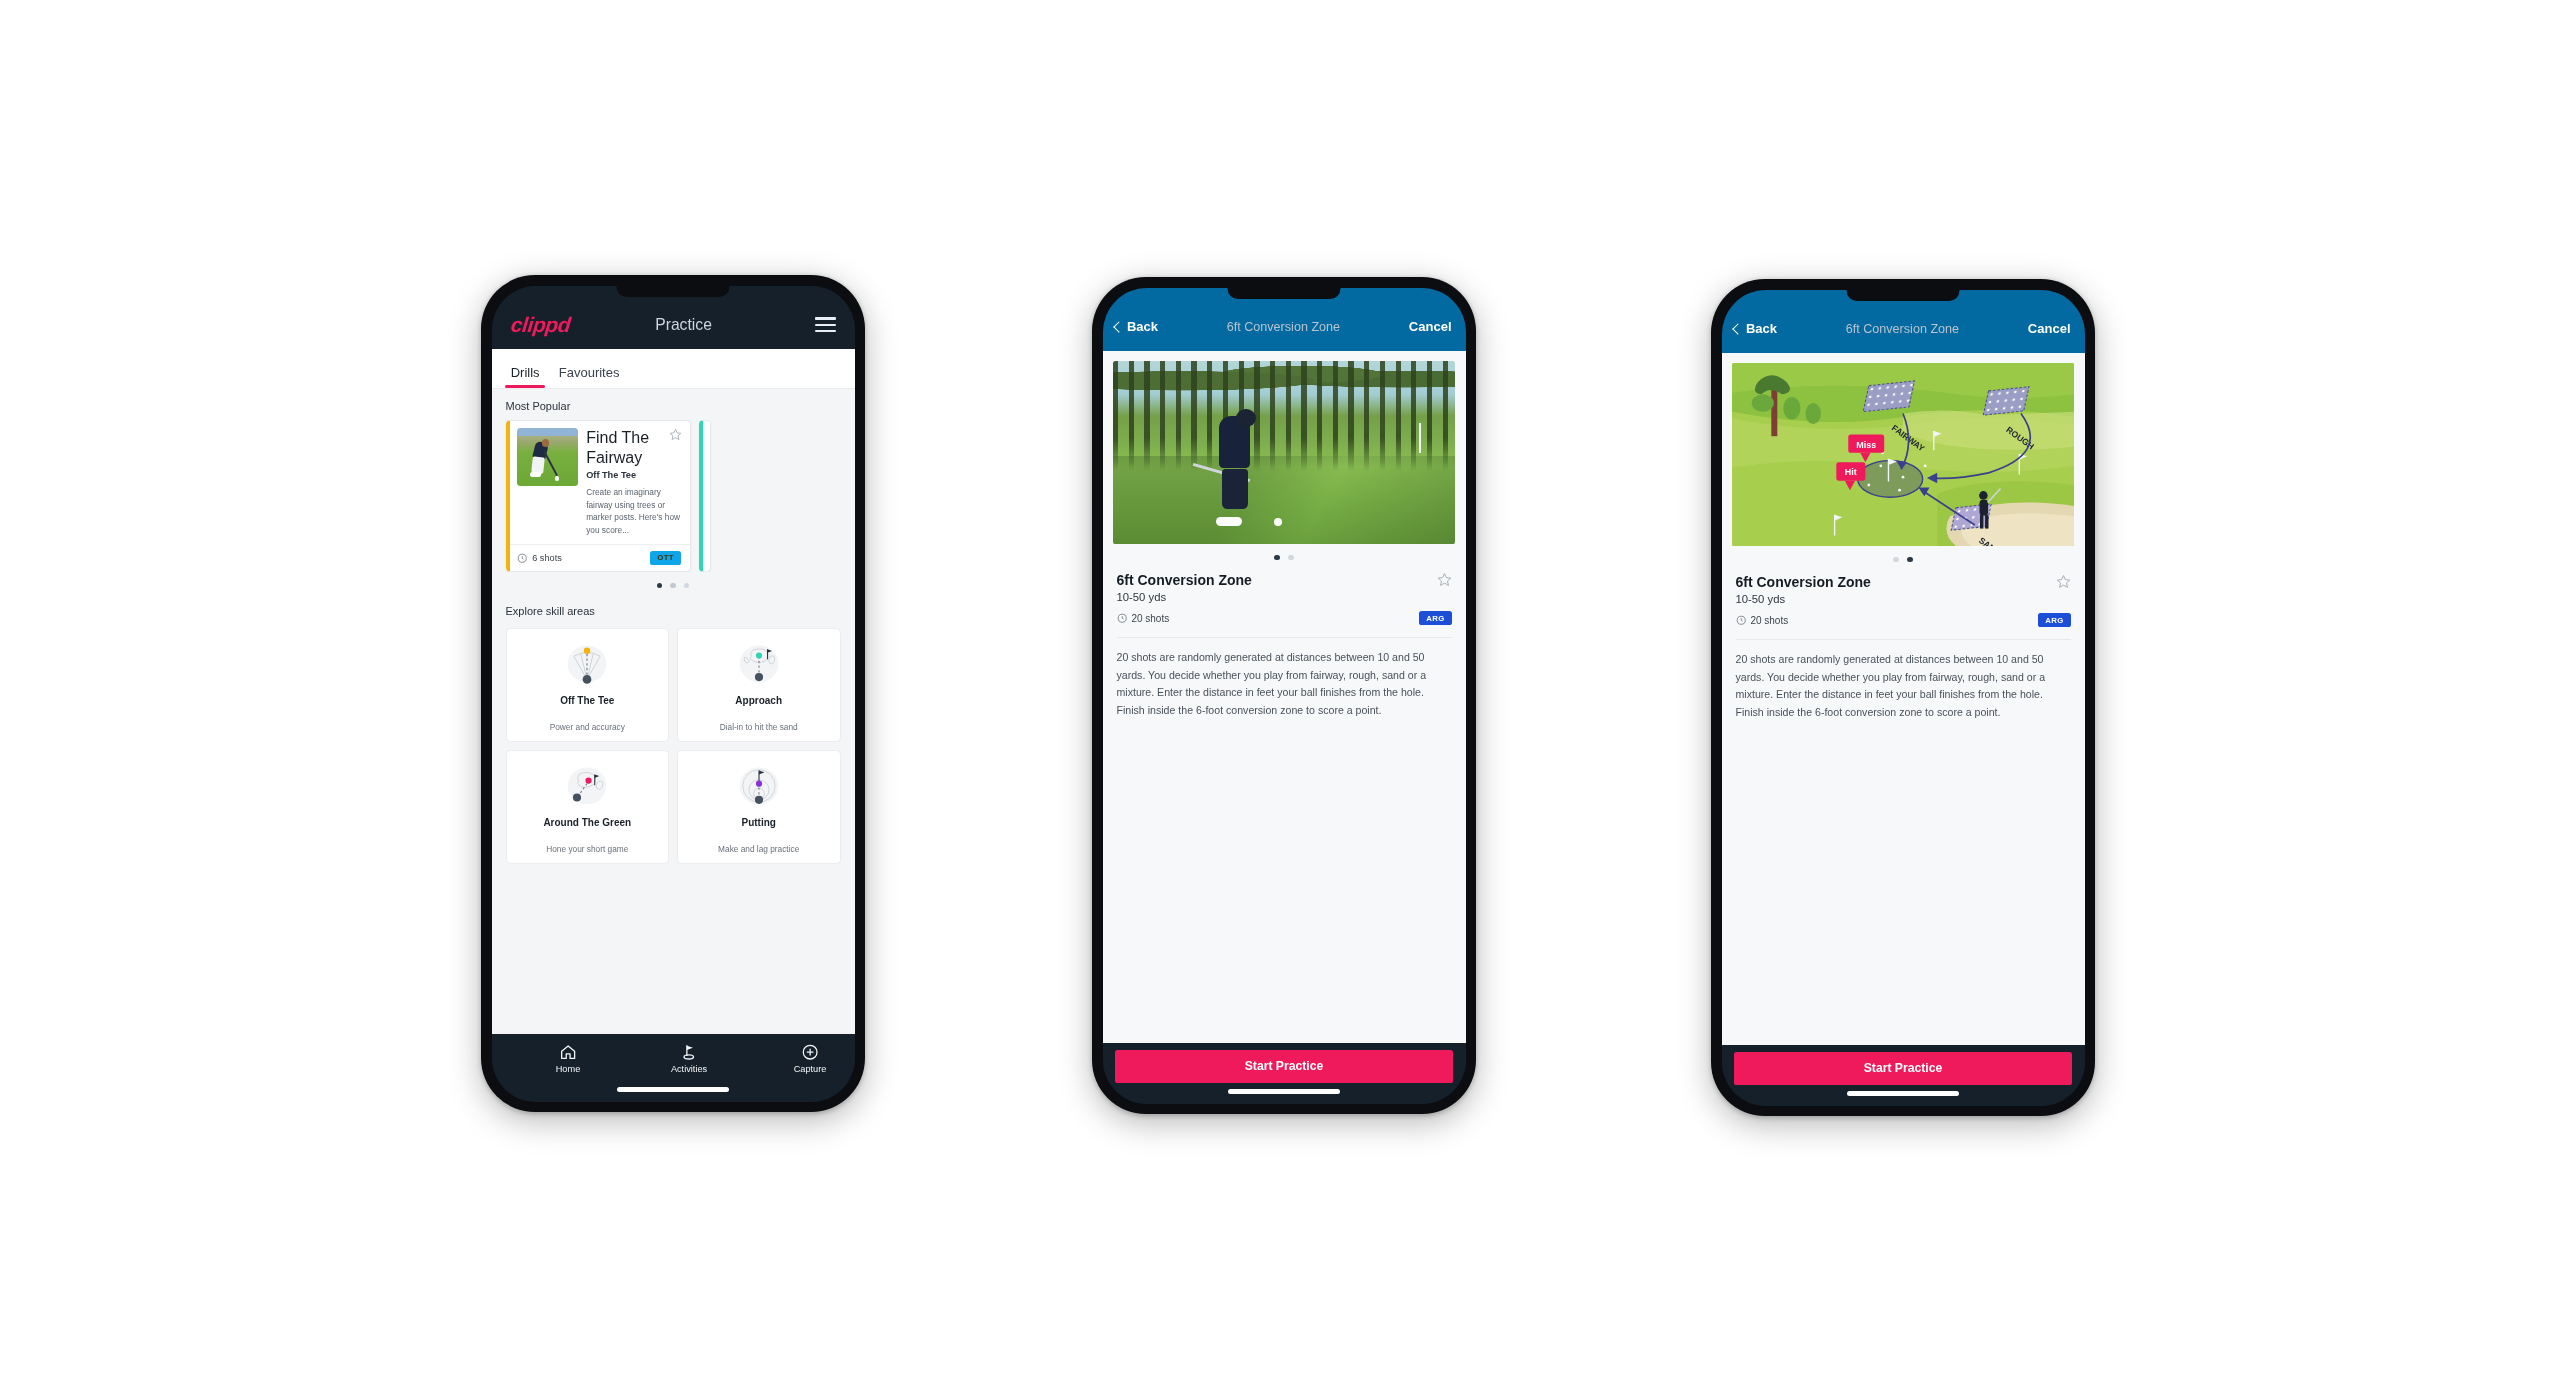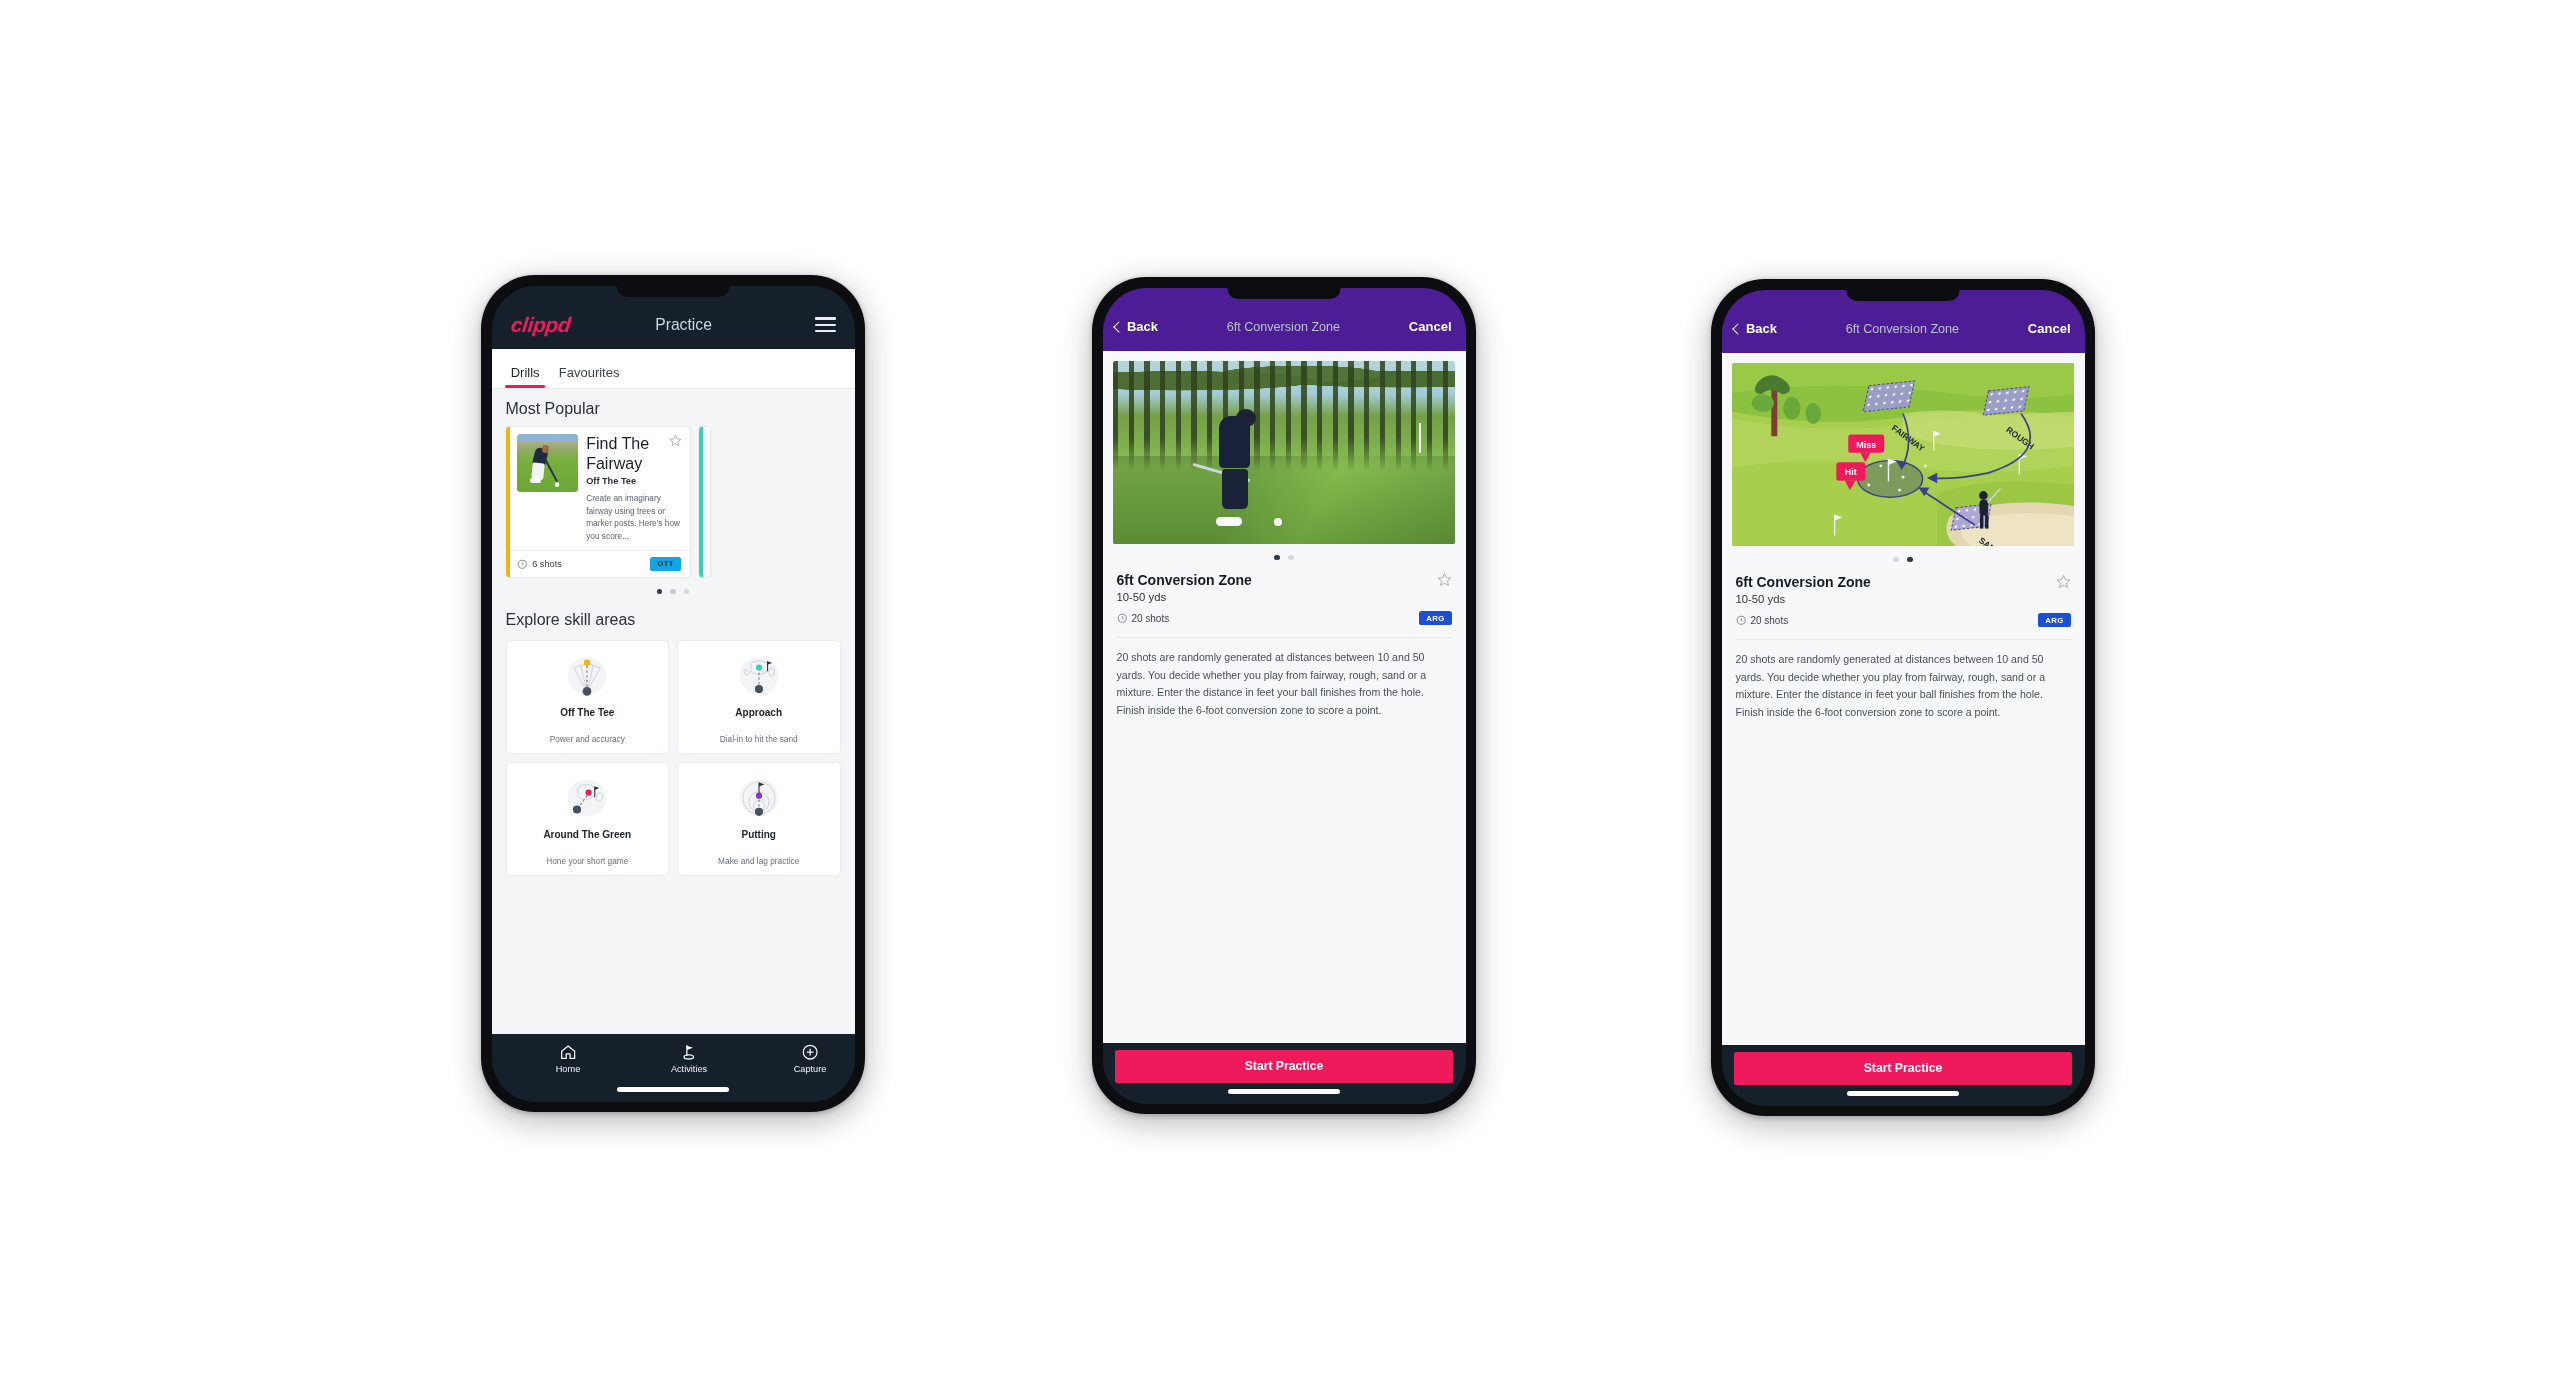--- a/index.html
+++ b/index.html
@@ -110,21 +110,21 @@
   }
 
   
   .screen-body {
     flex: 1;
     background: #f4f5f7;
     overflow: hidden;
     position: relative;
   }
   .section-title {
-    font-size: 16px;
+    font-size: 11px;
     color: #2b323b;
     padding: 11.3px 14px 7.8px 14px;
   }
 
   
   .carousel {
     position: relative;
     padding-left: 14px;
     display: flex;
     gap: 8.7px;
@@ -241,21 +241,21 @@
   }
   .nav-item {
     flex: 1; text-align: center; color: #f3f6f8; cursor: pointer; margin-left: 32px;
   }
   .nav-item svg { width: 18.3px; height: 18.3px; display: block; margin: 0 auto 2.6px auto; }
   .nav-label { font-size: 9.2px; }
 
   
   .detail-bar {
     height: 63px;
-    background: #4c1d95;
+    background: #0369a1;
     display: flex; align-items: center;
     padding: 15.7px 14px 0 12.2px;
     flex: 0 0 auto;
   }
   .back-btn { display: flex; align-items: center; gap: 4.4px; color: #ffffff; font-size: 13px; font-weight: 700; cursor: pointer; }
   .chev { width: 7.8px; height: 7.8px; border-left: 1.9px solid #ffffff; border-bottom: 1.9px solid #ffffff; transform: rotate(45deg); margin-bottom: 0.9px; }
   .detail-title { flex: 1; text-align: center; color: #b9c3cd; font-size: 12.6px; }
   .cancel-btn { color: #ffffff; font-size: 13px; font-weight: 700; cursor: pointer; }
 
   .detail-body { flex: 1; background: #f7f8f9; display: flex; flex-direction: column; overflow: hidden; }

